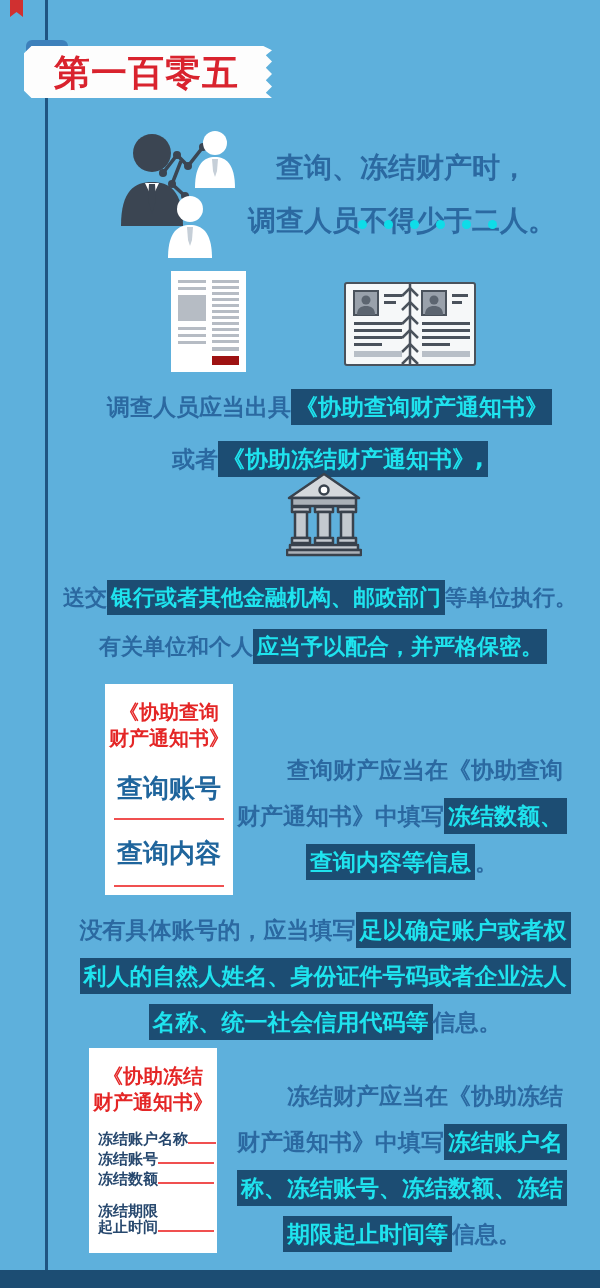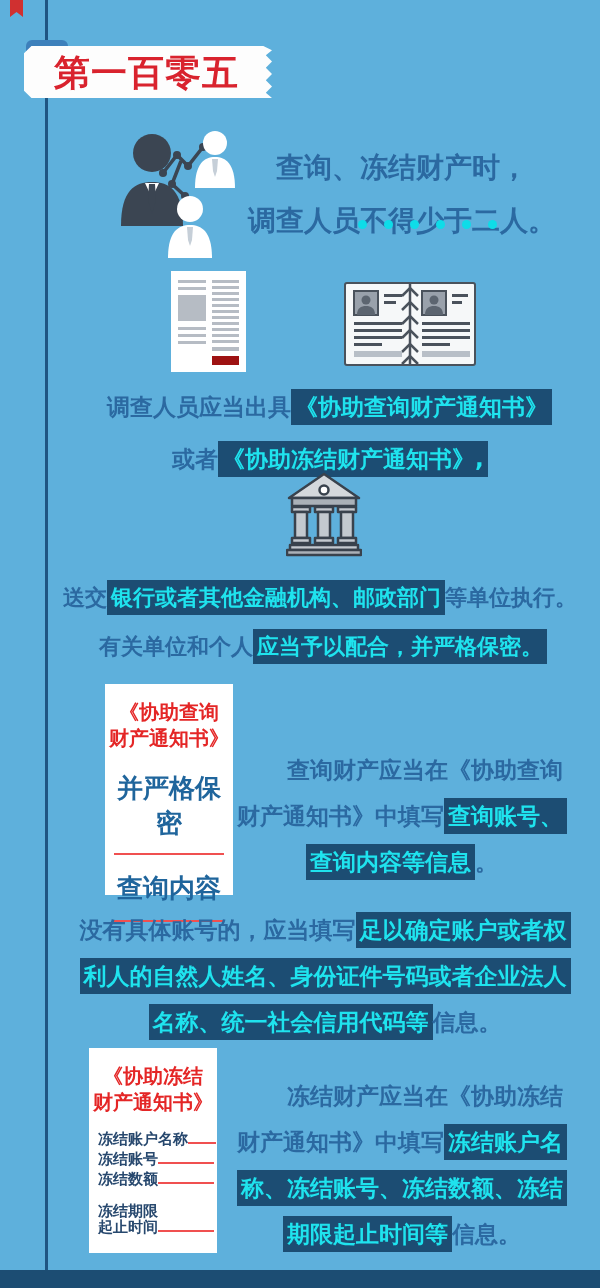--- a/index.html
+++ b/index.html
@@ -180,30 +180,30 @@
   </div>
   <div class="txt f22" style="left:99px;top:632px;">
     <span>有关单位和个人</span><span class="hl">应当予以配合，并严格保密。</span>
   </div>
 
   <div class="card card1">
     <div class="card-title">
       <div>《协助查询</div>
       <div>财产通知书》</div>
     </div>
-    <div class="c1-field">并严格保密</div>
+    <div class="c1-field">查询账号</div>
     <div class="c1-rule"></div>
     <div class="c1-field" style="margin-top:16px;">查询内容</div>
     <div class="c1-rule" style="margin-top:14px;"></div>
   </div>
 
   <div class="tblock f23" style="left:237px;top:753px;width:330px;">
     <div class="tline indent">查询财产应当在《协助查询</div>
     <div class="tline">
-      <span>财产通知书》中填写</span><span class="hl">查询账号、</span>
+      <span>财产通知书》中填写</span><span class="hl">冻结数额、</span>
     </div>
     <div class="tline">
       <span class="hl">查询内容等信息</span><span>。</span>
     </div>
   </div>
 
   <div class="tblock f23" style="left:75px;top:913px;width:500px;">
     <div class="tline">
       <span>没有具体账号的，应当填写</span><span class="hl">足以确定账户或者权</span>
     </div>

